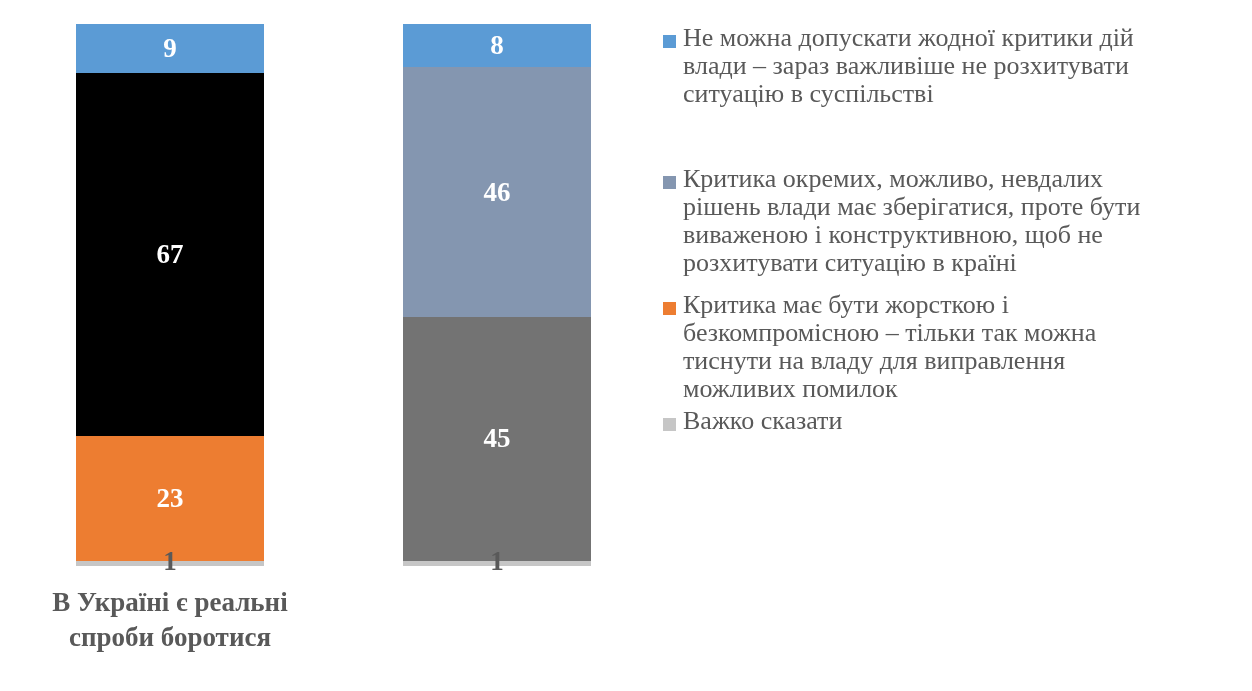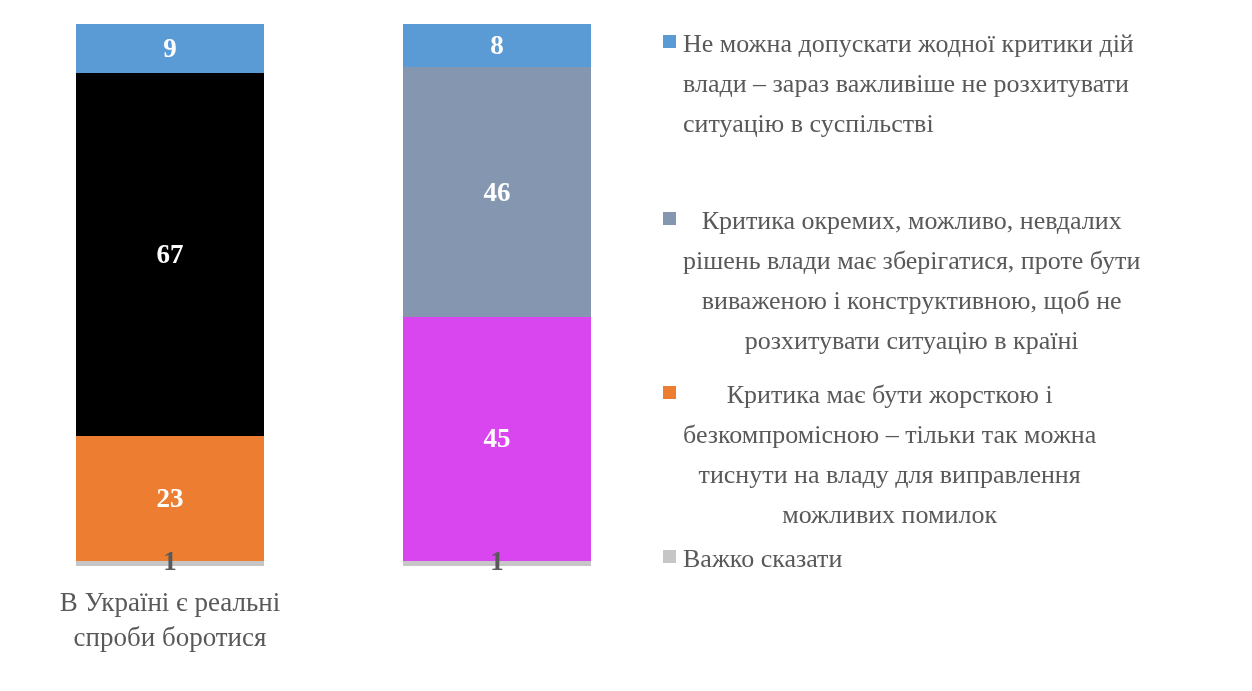--- a/index.html
+++ b/index.html
@@ -52,52 +52,52 @@
     color: #595959;
     z-index: 2;
   }
 
   .cat-label {
     position: absolute;
     top: 585px;
     width: 320px;
     text-align: center;
     font-size: 27px;
-    font-weight: normal;
+    font-weight: bold;
     line-height: 35px;
     color: #595959;
     white-space: pre-line;
   }
   .cat-1 { left: 10px; }
   .cat-2 { left: 338px; }
 
   
   .legend {
     position: absolute;
     left: 663px;
     top: 24px;
     width: 572px;
   }
   .legend-item {
     display: flex;
     align-items: flex-start;
   }
-  .legend-item + .legend-item { margin-top: 57px; text-align: center; }
+  .legend-item + .legend-item { margin-top: 57px; }
   .legend-item.li-3 { margin-top: 14px; }
   .legend-item.li-4 { margin-top: 4px; }
   .legend-marker {
     flex: 0 0 13px;
     width: 13px;
     height: 13px;
     margin-top: 11px;
     margin-right: 7px;
   }
   .legend-text {
     font-size: 26px;
-    line-height: 40px;
+    line-height: 28px;
     color: #595959;
     white-space: pre-line;
     max-width: 545px;
   }
 </style>
 </head>
 <body>
 
 <div class="canvas">
 
@@ -117,21 +117,21 @@
       <span class="small-label">1</span>
     </div>
 
     <div class="bar bar-2">
       <div class="seg seg-top" style="height: 8%; background: rgb(91, 155, 213);">
         <span class="dlabel">8</span>
       </div>
       <div class="seg" style="height: 46%; background: rgb(132, 150, 176); text-align: right;">
         <span class="dlabel">46</span>
       </div>
-      <div class="seg" style="height: 45%; background: #d946ef;">
+      <div class="seg" style="height: 45%; background: #737373;">
         <span class="dlabel">45</span>
       </div>
       <div class="seg" style="height: 1%; background: rgb(198, 198, 198);"></div>
       <span class="small-label">1</span>
     </div>
 
     <div class="cat-label cat-1">В Україні є реальні
 спроби боротися</div>
   </div>
 

